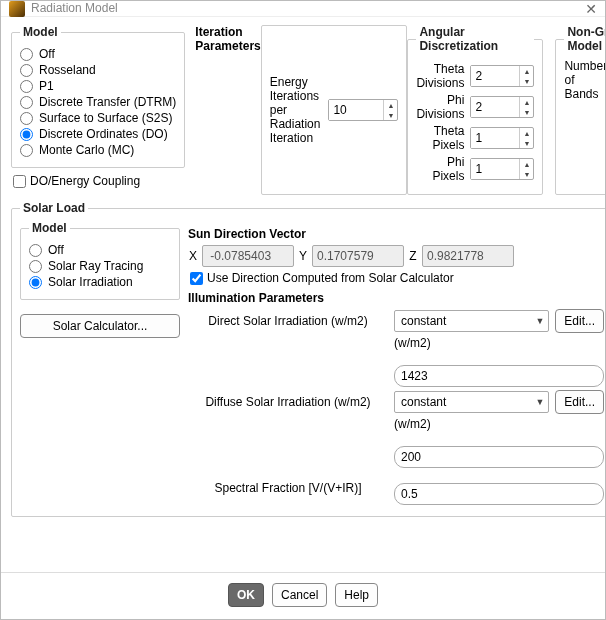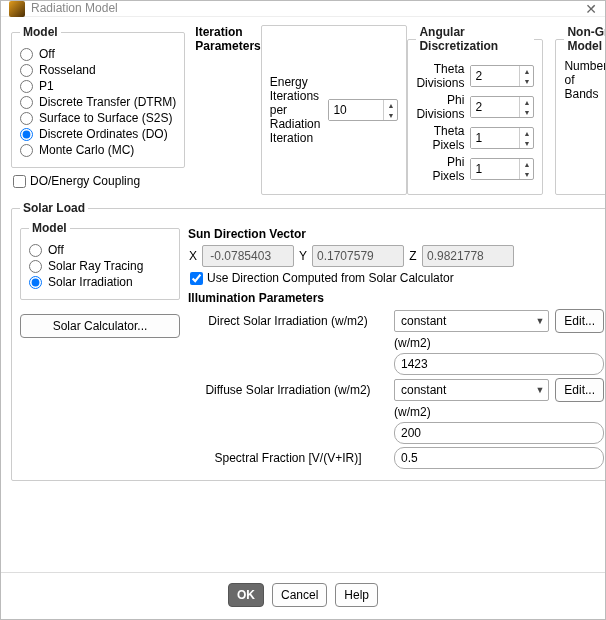--- a/index.html
+++ b/index.html
@@ -37,21 +37,21 @@
   .btn.primary { background: #6a6a6a; color: #fff; font-weight: bold; border-color: #555; }
   .vec-row { display: flex; align-items: center; gap: 4px; margin: 4px 0; }
   .vec-row .lbl { width: 10px; text-align: center; }
   .vec-row input[type=text] { width: 92px; padding: 3px 4px; border: 1px solid #aaa; border-radius: 2px; }
   .vec-row input.ro { background: #eee; color: #555; }
   .sub-head { font-weight: bold; margin: 6px 0 4px 0; }
   .illum .line { display: flex; align-items: center; gap: 6px; margin: 3px 0; }
   .illum .line .lab { text-align: center; flex: 0 0 200px; }
   .select { flex: 1; display:flex; align-items:center; border:1px solid #aaa; border-radius:2px; height:22px; padding:0 4px 0 6px; background:#fff; justify-content:space-between; }
   .select .tri { font-size: 9px; color:#444; }
-  .txt { border:1px solid #aaa; border-radius:10px; height:22px; padding:2px 6px; background:#fff; }
+  .txt { border:1px solid #aaa; border-radius:10px; height:22px; padding:2px 6px; background:#fff;margin-top:12px; }
   .txt.full { width: 210px; }
   .footer { border-top: 1px solid #ddd; padding: 10px 0 12px 0; display:flex; justify-content:center; gap:8px; }
 </style>
 </head>
 <body>
 
 <div class="window">
   <div class="titlebar">
     <div class="icon"></div>
     <div class="title">Radiation Model</div>

